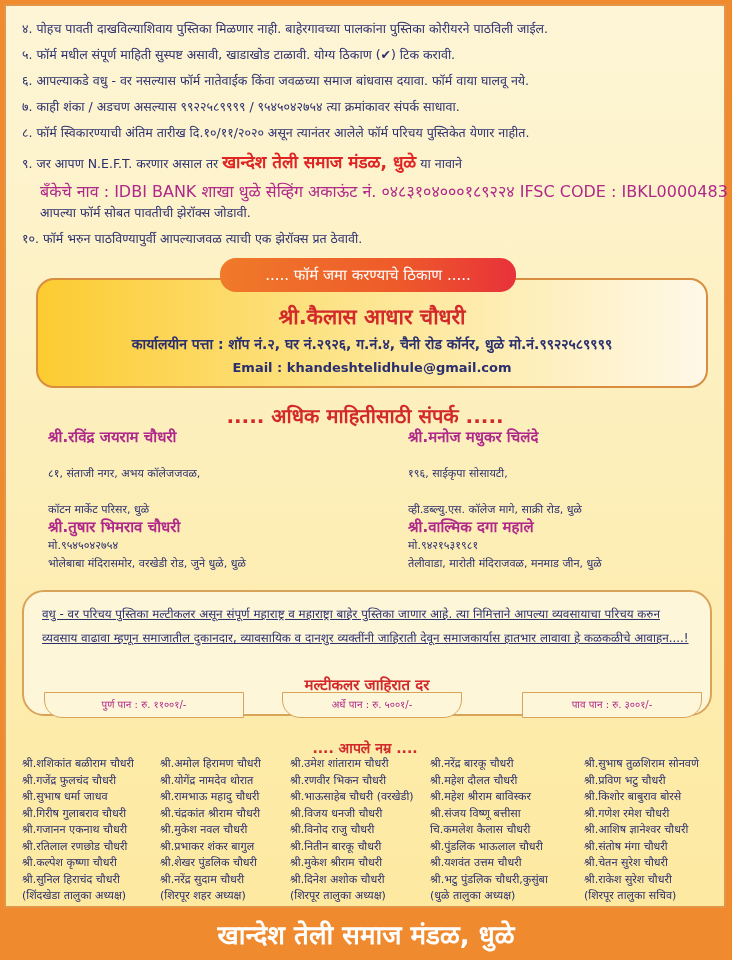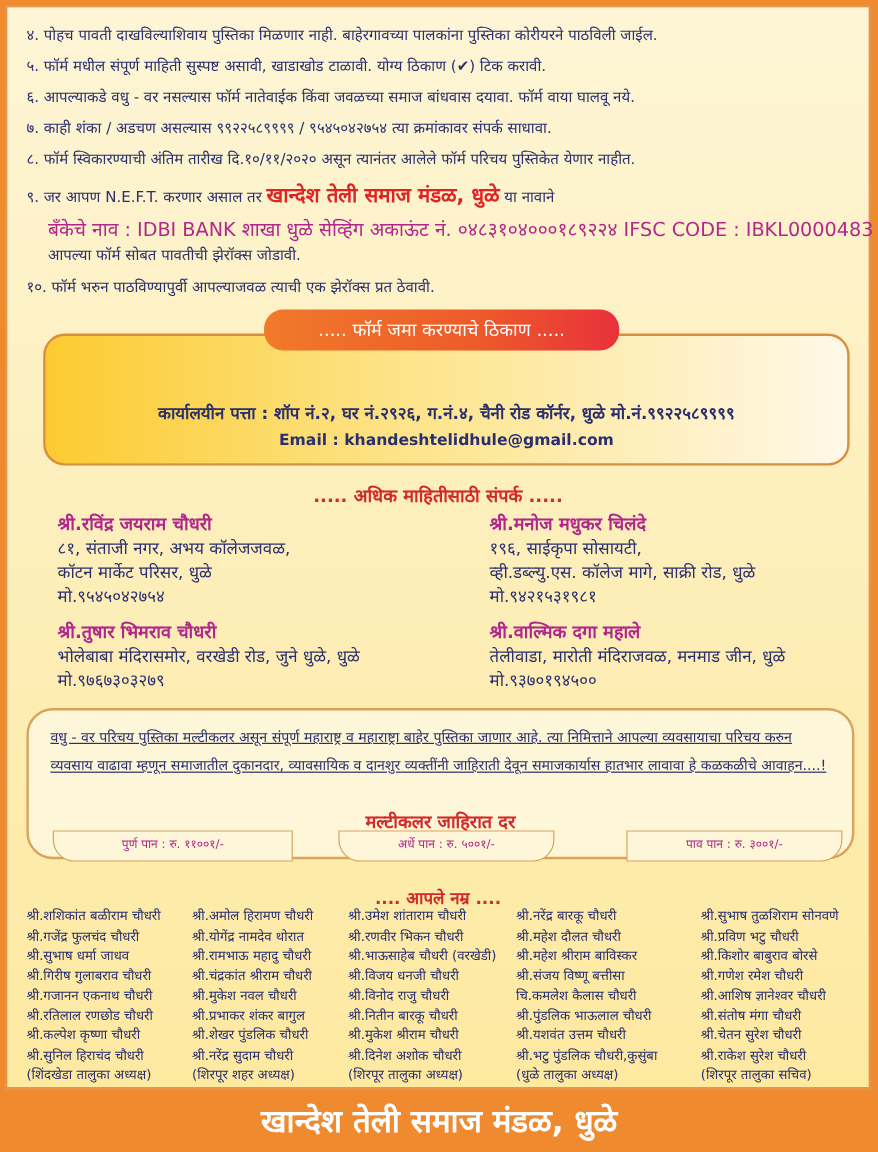--- a/index.html
+++ b/index.html
@@ -34,24 +34,24 @@
   }
   .address-box {
     position: absolute; left: 30px; top: 272px; width: 672px; height: 110px;
     border: 2px solid #d88e3e; border-radius: 18px;
     background: linear-gradient(90deg, #fccb30 0%, #fde48a 45%, #fff8e8 100%);
   }
   .addr-name { position: absolute; left: 0; right: 0; top: 22px; text-align: center; color: #d22a2a; font-size: 21px; font-weight: bold; }
   .addr-line { position: absolute; left: 0; right: 0; top: 54px; text-align: center; color: #2a2f6e; font-size: 14px; font-weight: bold; }
   .addr-email { position: absolute; left: 0; right: 0; top: 80px; text-align: center; color: #2a2f6e; font-size: 13px; font-weight: bold; }
 
-  .contact-title { position: absolute; left: 0; right: 0; top: 396px; text-align: center; color: #d22a2a; font-size: 15px; font-weight: bold; }
+  .contact-title { position: absolute; left: 0; right: 0; top: 396px; text-align: center; color: #d22a2a; font-size: 20px; font-weight: bold; }
   .contact { position: absolute; width: 330px; }
   .contact .cname { color: #b0288a; font-size: 15px; font-weight: bold; height: 22px; }
-  .contact .cline { color: #2a2f6e; font-size: 14px; height: 20px; line-height: 20px; white-space: nowrap; }
+  .contact .cline { color: #2a2f6e; font-size: 11px; height: 20px; line-height: 20px; white-space: nowrap; margin-top: 16px; }
   .c1 { left: 42px; top: 420px; }
   .c2 { left: 402px; top: 420px; }
   .c3 { left: 42px; top: 510px; }
   .c4 { left: 402px; top: 510px; }
 
   .ad-box {
     position: absolute; left: 16px; top: 584px; width: 690px; height: 126px;
     border: 2px solid #d9a45a; border-radius: 22px; background: #fef6d8;
   }
   .ad-text { position: absolute; left: 18px; top: 10px; width: 656px; font-size: 11.8px; color: #2a2f6e; line-height: 24px; text-decoration: underline; }
@@ -86,20 +86,21 @@
   <div class="inst l5"><span>५. फॉर्म मधील संपूर्ण माहिती सुस्पष्ट असावी, खाडाखोड टाळावी. योग्य ठिकाण (</span><span class="tick">✔</span><span>) टिक करावी.</span></div>
   <div class="inst l6">६. आपल्याकडे वधु - वर नसल्यास फॉर्म नातेवाईक किंवा जवळच्या समाज बांधवास दयावा. फॉर्म वाया घालवू नये.</div>
   <div class="inst l7">७. काही शंका / अडचण असल्यास ९९२२५८९९९९ / ९५४५०४२७५४ त्या क्रमांकावर संपर्क साधावा.</div>
   <div class="inst l8">८. फॉर्म स्विकारण्याची अंतिम तारीख दि.१०/११/२०२० असून त्यानंतर आलेले फॉर्म परिचय पुस्तिकेत येणार नाहीत.</div>
   <div class="inst l9"><span>९. जर आपण N.E.F.T. करणार असाल तर </span><span class="org">खान्देश तेली समाज मंडळ, धुळे</span><span> या नावाने</span></div>
   <div class="bank">बँकेचे नाव : IDBI BANK शाखा धुळे सेव्हिंग अकाऊंट नं. ०४८३१०४०००१८९२२४ IFSC CODE : IBKL0000483</div>
   <div class="inst attach">आपल्या फॉर्म सोबत पावतीची झेरॉक्स जोडावी.</div>
   <div class="inst l10">१०. फॉर्म भरुन पाठविण्यापुर्वी आपल्याजवळ त्याची एक झेरॉक्स प्रत ठेवावी.</div>
 
   <div class="address-box">
+    <div class="addr-name">श्री.कैलास आधार चौधरी</div>
     <div class="addr-line">कार्यालयीन पत्ता : शॉप नं.२, घर नं.२९२६, ग.नं.४, चैनी रोड कॉर्नर, धुळे मो.नं.९९२२५८९९९९</div>
     <div class="addr-email">Email : khandeshtelidhule@gmail.com</div>
   </div>
   <div class="submit-pill">..... फॉर्म जमा करण्याचे ठिकाण .....</div>
 
   <div class="contact-title">..... अधिक माहितीसाठी संपर्क .....</div>
   <div class="contact c1">
     <div class="cname">श्री.रविंद्र जयराम चौधरी</div>
     <div class="cline">८१, संताजी नगर, अभय कॉलेजजवळ,</div>
     <div class="cline">कॉटन मार्केट परिसर, धुळे</div>

